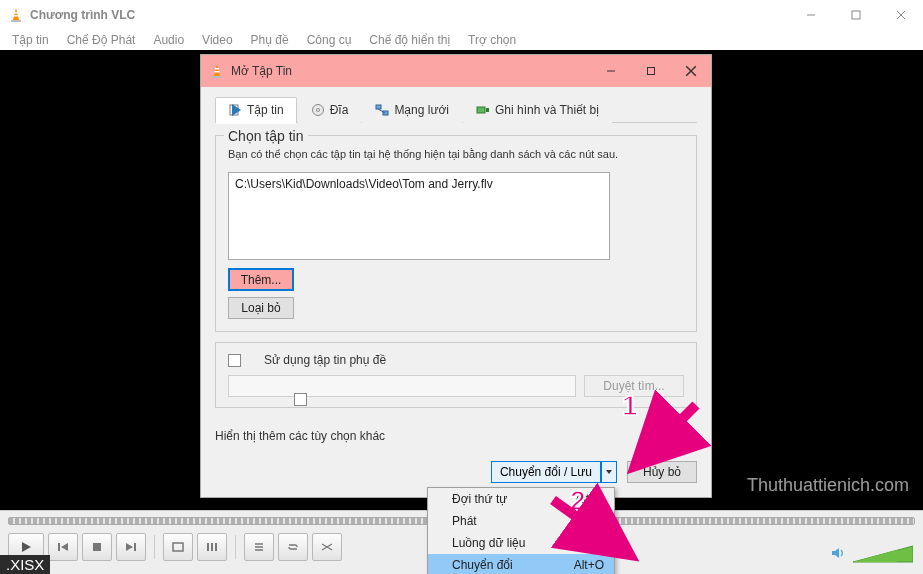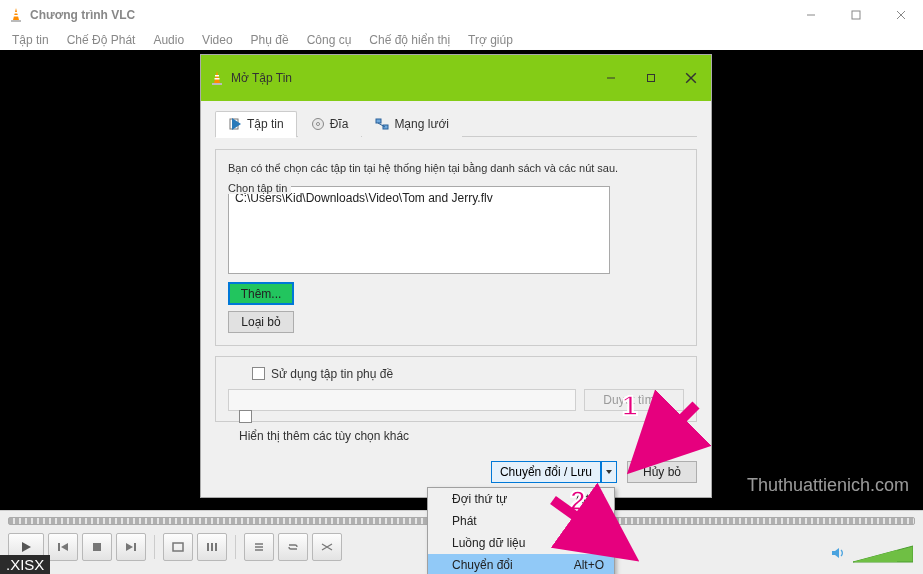--- a/index.html
+++ b/index.html
@@ -28,44 +28,44 @@
 .cbtn svg { width: 14px; height: 14px; }
 .sep { width: 1px; height: 24px; background: #ccc; margin: 0 4px; }
 .status-xlsx { position: absolute; bottom: 0; left: 0; background: #2b2b2b; color: #fff; font-size: 15px; padding: 1px 6px; }
 .vol { position: absolute; right: 10px; bottom: 10px; display: flex; align-items: center; gap: 6px; }
 .vol-tri { width: 60px; height: 20px; position: relative; }
 .vol-tri svg { width: 60px; height: 20px; }
 .speaker { color: #4aa3df; }
 
 
 .dialog { position: absolute; top: 54px; left: 200px; width: 512px; height: 444px; background: #f0f0f0; border: 1px solid #aaa; box-shadow: 2px 2px 6px rgba(0,0,0,.3); }
-.dlg-titlebar { height: 46px; background: #84cc16; display: flex; align-items: center; padding-left: 8px; }
+.dlg-titlebar { height: 32px; background: #fca5a5; display: flex; align-items: center; padding-left: 8px; }
 .dlg-titlebar .title { flex: 1; font-size: 12px; color: #333; }
 .dlg-titlebar .cone { width: 16px; height: 16px; margin-right: 6px; }
 .dlg-winbtn { width: 40px; height: 30px; display: flex; align-items:center; justify-content:center; color:#333; }
 .dlg-body { padding: 10px 14px; }
 
 .tabs { display: flex; border-bottom: 1px solid #ccc; }
 .tab { padding: 5px 12px 6px 12px; display: flex; align-items: center; gap: 5px; border: 1px solid transparent; border-bottom: none; margin-bottom: -1px; margin-right: 1px; background: #f0f0f0; color: #333; font-size: 12px; }
 .tab.active { background: #fff; border-color: #ccc; border-radius: 2px 2px 0 0; position: relative; }
 .tab.active::after { content:""; position:absolute; left:0; right:0; bottom:-1px; height:2px; background:#fff; }
 .tab .ic { width: 14px; height: 14px; }
 
 .group { border: 1px solid #ccc; margin-top: 12px; padding: 12px; position: relative; }
-.group-title { position: absolute; top: -8px; left: 8px; background: #f0f0f0; padding: 0 4px; font-size: 11px; color: #333; margin-top: 40px; }
+.group-title { position: absolute; top: -8px; left: 8px; background: #f0f0f0; padding: 0 4px; font-size: 14px; color: #333; }
 .hint { font-size: 11px; color: #333; margin-bottom: 12px; }
 
 .filebox-row { display: flex; gap: 8px; flex-direction: column; }
 .filebox { width: 382px; height: 88px; border: 1px solid #a9a9a9; background: #fff; padding: 4px 6px; font-size: 12px; color: #222; overflow: hidden; }
 .sidecol { width: 66px; display: flex; flex-direction: column; gap: 6px; }
 .btn { height: 22px; border: 1px solid #adadad; background: #e1e1e1; font-size: 12px; display: flex; align-items:center; justify-content:center; padding: 0 8px; color: #222; }
-.btn.hi { border: 2px solid #0078d7; background:#22c55e; height:23px; }
+.btn.hi { border: 2px solid #0078d7; background:#fca5a5; height:23px; }
 .btn.disabled { color: #9a9a9a; border-color:#cfcfcf; background:#efefef; }
 
-.chk { display: flex; align-items: flex-start; gap: 6px; font-size: 12px; color: #333; margin-left: 24px; }
+.chk { display: flex; align-items: center; gap: 23px; font-size: 12px; color: #333; }
 .chkbox { width: 13px; height: 13px; border: 1px solid #888; background: #fff; }
 
 .sub-row { display:flex; gap:8px; margin-top:8px; align-items:center; }
 .sub-path { flex:1; height:22px; border:1px solid #cfcfcf; background:#f7f7f7; }
 
 .more-row { position: absolute; left: 14px; bottom: 54px; flex-direction: column; }
 
 .action-row { position:absolute; right: 14px; bottom: 14px; display:flex; gap:10px; }
 .splitbtn { display:flex; height:22px; }
 .splitbtn .main { border:1px solid #0078d7; background:#e5f1fb; padding:0 8px; display:flex; align-items:center; font-size:12px; }
@@ -122,21 +122,21 @@
   </div>
 
   <div class="vlc-menubar">
     <span class="mi">Tập tin</span>
     <span class="mi">Chế Độ Phát</span>
     <span class="mi">Audio</span>
     <span class="mi">Video</span>
     <span class="mi">Phụ đề</span>
     <span class="mi">Công cụ</span>
     <span class="mi">Chế độ hiển thị</span>
-    <span class="mi">Trợ giúp</span>
+    <span class="mi">Trợ chọn</span>
   </div>
 
   <div class="video-area"></div>
 
   <div class="controls">
     <div class="seek">
         <div class="seek-track"></div>
       </div>
     <div class="btnrow">
       <div class="cbtn play">
@@ -251,20 +251,27 @@
               </svg></span>
           <span>Đĩa</span>
         </div>
         <div class="tab">
           <span class="ic"><svg viewBox="0 0 14 14">
                 <rect x="1" y="2" width="5" height="4" fill="#6fa8dc" stroke="#2a6099"></rect>
                 <rect x="8" y="8" width="5" height="4" fill="#6fa8dc" stroke="#2a6099"></rect>
                 <line x1="3" y1="6" x2="10" y2="10" stroke="#2a6099"></line>
               </svg></span>
           <span>Mạng lưới</span>
+        </div>
+        <div class="tab">
+          <span class="ic"><svg viewBox="0 0 14 14">
+                <rect x="1" y="4" width="8" height="6" fill="#5fb85f" stroke="#2e7d32"></rect>
+                <rect x="10" y="5" width="3" height="4" fill="#2e7d32"></rect>
+              </svg></span>
+          <span>Ghi hình và Thiết bị</span>
         </div>
       </div>
 
       <div class="group">
         <span class="group-title">Chọn tập tin</span>
         <div class="hint">Bạn có thể chọn các tập tin tại hệ thống hiện tại bằng danh sách và các nút sau.</div>
         <div class="filebox-row">
           <div class="filebox">
             <div>C:\Users\Kid\Downloads\Video\Tom and Jerry.flv</div>
           </div>

